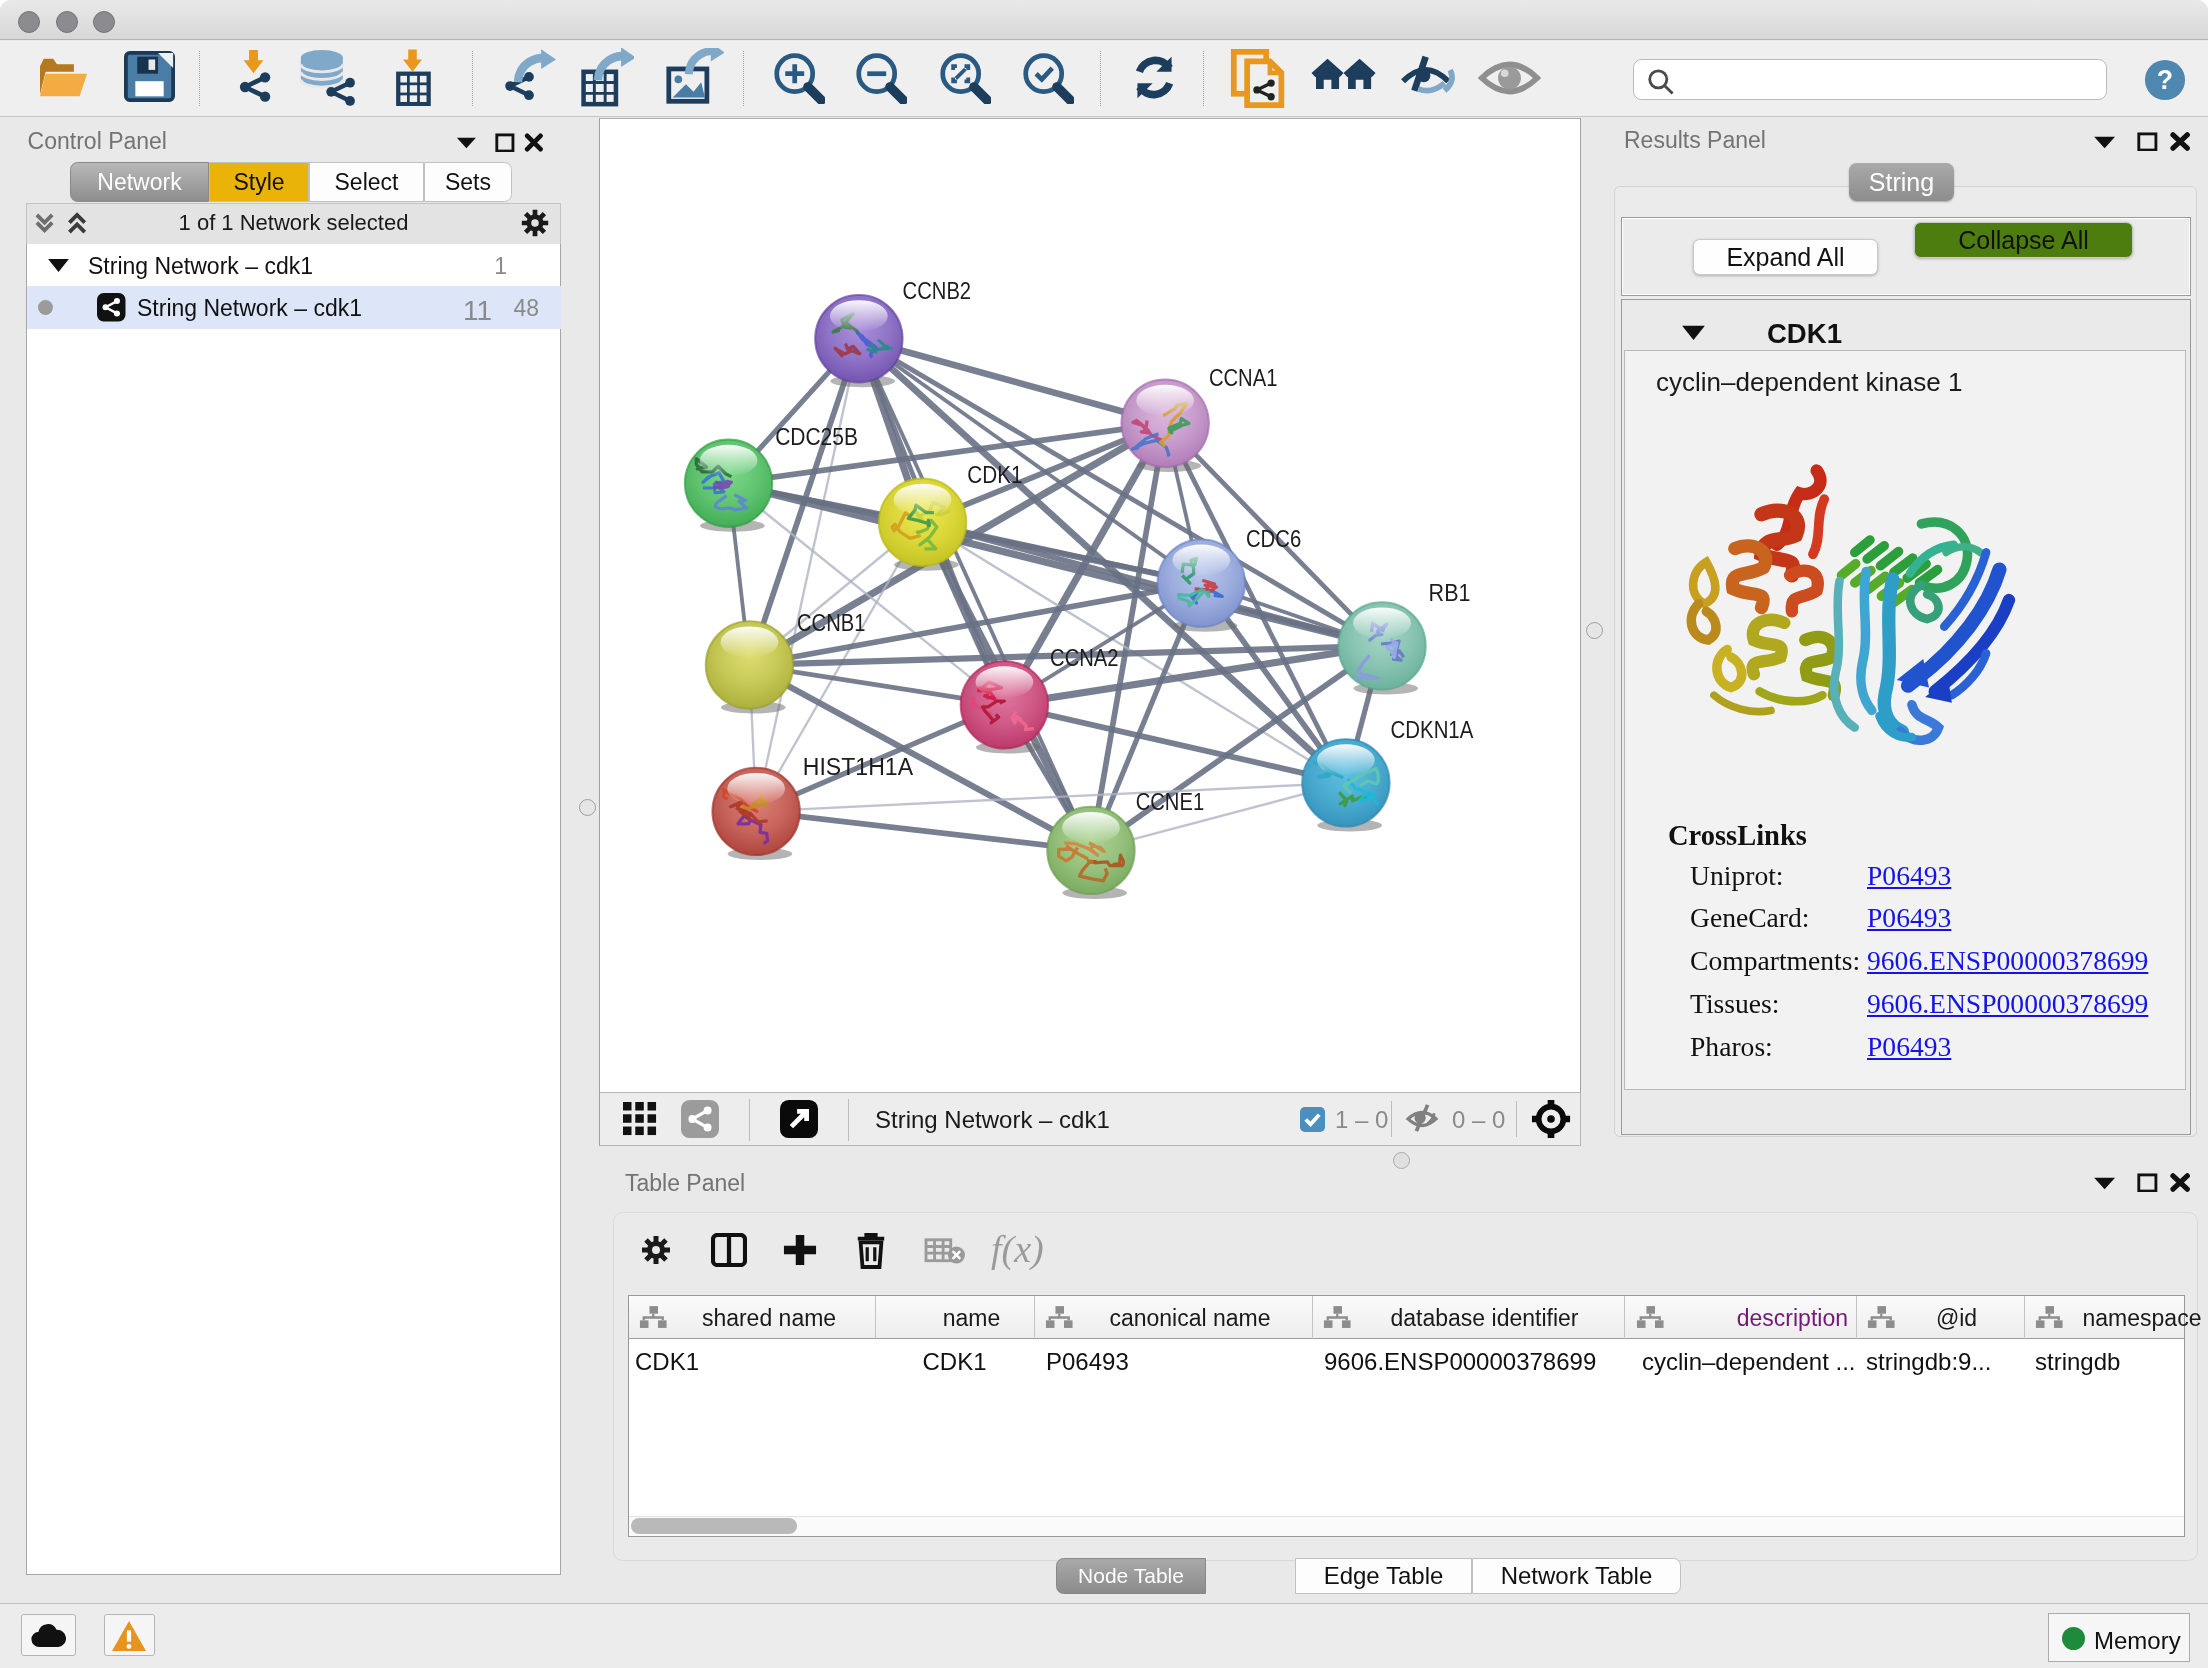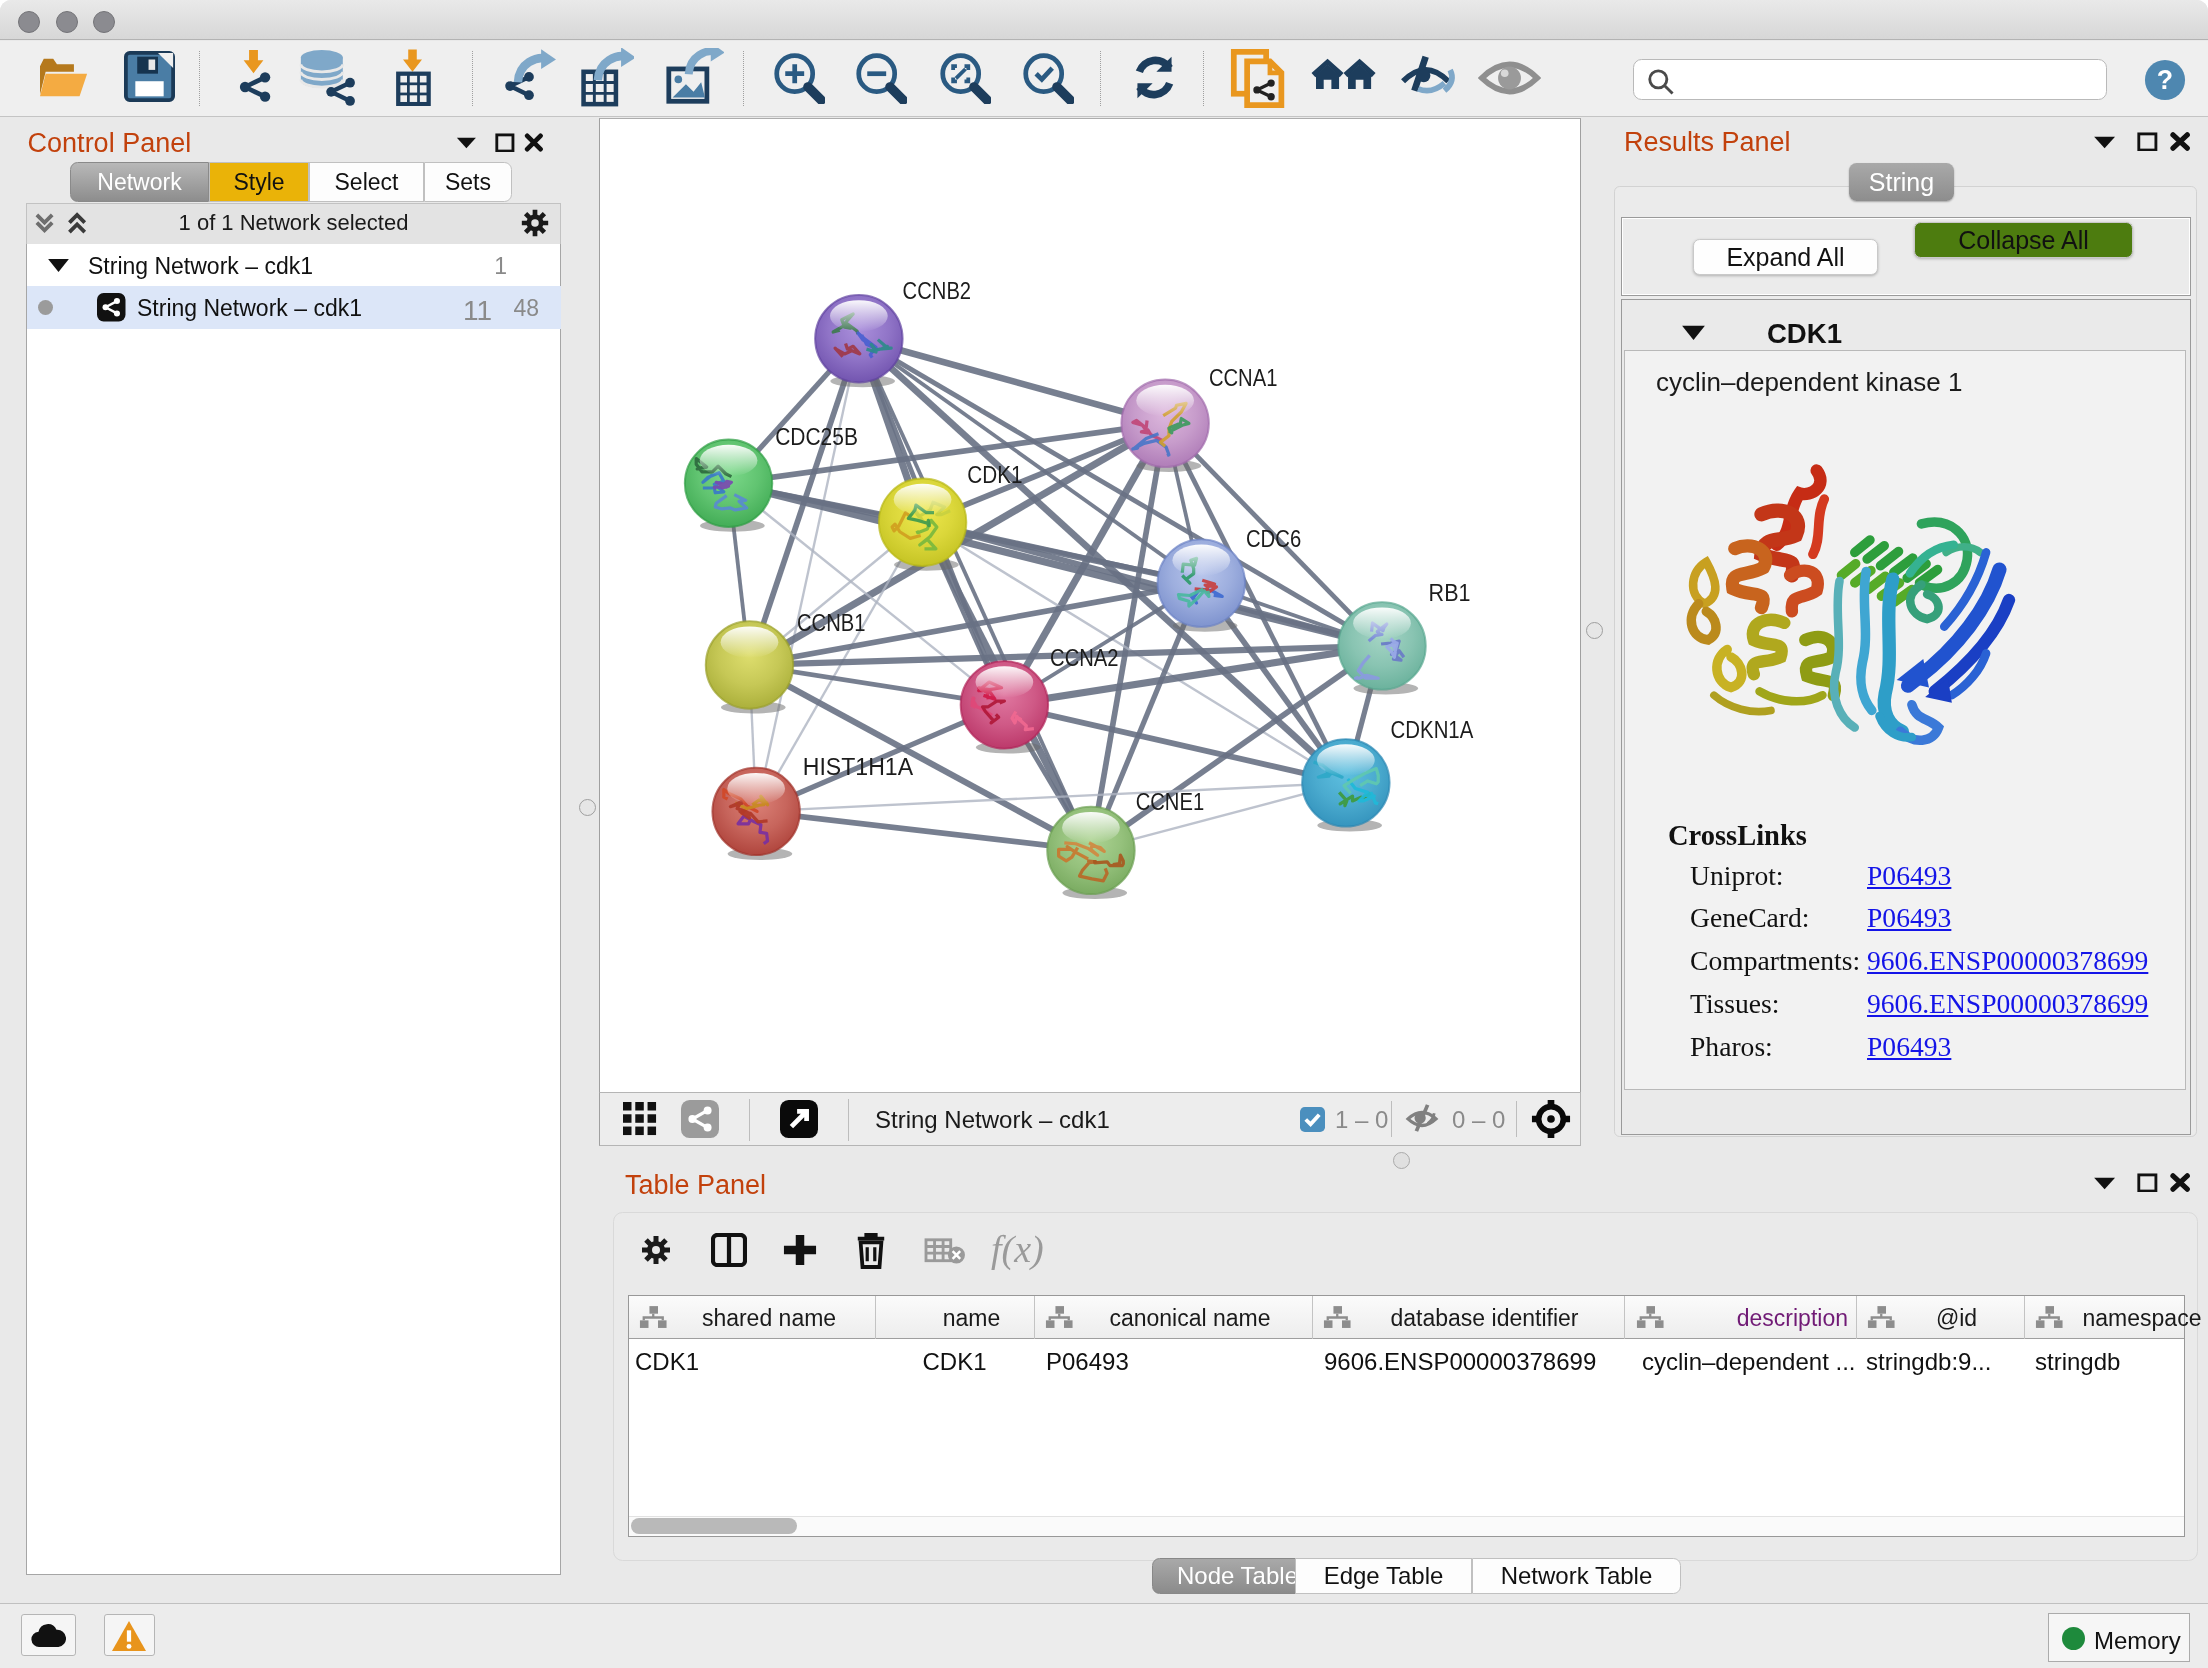--- a/index.html
+++ b/index.html
@@ -4,21 +4,21 @@
 *{margin:0;padding:0;box-sizing:border-box}
 html,body{width:2208px;height:1668px;overflow:hidden;background:#fff}
 body{font-family:"Liberation Sans",sans-serif;position:relative}
 .abs{position:absolute}
 #win{position:absolute;left:0;top:0;width:2208px;height:1668px;background:#e9e9e9;border-radius:11.4px 11.4px 0 0;overflow:hidden}
 #titlebar{position:absolute;left:0;top:0;width:2208px;height:40px;background:linear-gradient(#e9e9e9,#d7d7d7);border-bottom:1px solid #b3b3b3}
 .tl{position:absolute;top:10.5px;width:22px;height:22px;border-radius:50%;background:#8b8b90;border:1px solid #747478}
 #wtitle{position:absolute;top:6.7px;left:0;width:2208px;text-align:center;font-size:26px;font-weight:700;color:#3e3e3e}
 #toolbar{position:absolute;left:0;top:41px;width:2208px;height:76px;background:#efefef;border-bottom:1px solid #c4c4c4}
 .tsep{position:absolute;top:51px;height:55px;width:0;border-left:1.9px dotted #9f9f9f}
-.panel-title{font-size:27px;color:#c2410c}
+.panel-title{font-size:23px;color:#737373}
 svg{display:block}
 </style></head><body>
 <div id="win">
 <div id="titlebar">
 <div class="tl" style="left:18px"></div>
       <div class="tl" style="left:56px"></div>
       <div class="tl" style="left:93px"></div>
 </div>
 <div id="toolbar"></div>
     <svg class="abs" style="left:36px;top:53px" width="57" height="49" viewBox="0 0 60 52">
@@ -626,21 +626,21 @@
     <div class="abs" style="left:2066px;top:1305px;width:152px;text-align:center;font-size:23px;color:#1a1a1a;overflow:hidden;white-space:nowrap">namespace</div>
     <div class="abs" style="left:635px;top:1348px;font-size:24px;color:#111;white-space:nowrap">CDK1</div>
     <div class="abs" style="left:875px;top:1348px;width:159px;text-align:center;font-size:24px;color:#111">CDK1</div>
     <div class="abs" style="left:1046px;top:1348px;font-size:24px;color:#111;white-space:nowrap">P06493</div>
     <div class="abs" style="left:1324px;top:1348px;font-size:24px;color:#111;white-space:nowrap">9606.ENSP00000378699</div>
     <div class="abs" style="left:1642px;top:1348px;font-size:24px;color:#111;white-space:nowrap">cyclin–dependent ...</div>
     <div class="abs" style="left:1866px;top:1348px;font-size:24px;color:#111;white-space:nowrap">stringdb:9...</div>
     <div class="abs" style="left:2035px;top:1348px;font-size:24px;color:#111;white-space:nowrap">stringdb</div>
     <div class="abs" style="left:629px;top:1516px;width:1555px;height:20px;background:#fafafa;border-top:1px solid #e2e2e2"></div>
     <div class="abs" style="left:631px;top:1518px;width:166px;height:16px;background:#b9b9b9;border-radius:8.6px"></div>
-    <div class="abs" style="left:1152px;top:1558px;width:171px;height:36px;background:linear-gradient(#a9a9a9,#8b8b8b);color:#fff;border:1px solid #888;border-radius:7.6px 0px 0px 7.6px;font-size:24px;display:flex;align-items:center;justify-content:center">Node Table</div>
+    <div class="abs" style="left:1056px;top:1558px;width:150px;height:36px;background:linear-gradient(#a9a9a9,#8b8b8b);color:#fff;border:1px solid #888;border-radius:7.6px 0px 0px 7.6px;font-size:21px;display:flex;align-items:center;justify-content:center">Node Table</div>
     <div class="abs" style="left:1295px;top:1558px;width:177px;height:36px;background:#fdfdfd;color:#111;border:1px solid #c0c0c0;border-radius:0px 0px 0px 0px;font-size:24px;display:flex;align-items:center;justify-content:center">Edge Table</div>
     <div class="abs" style="left:1472px;top:1558px;width:209px;height:36px;background:#fdfdfd;color:#111;border:1px solid #c0c0c0;border-radius:0px 7.6px 7.6px 0px;font-size:24px;display:flex;align-items:center;justify-content:center">Network Table</div>
     <div class="abs" style="left:0;top:1603px;width:2208px;height:66px;background:#ececec;border-top:1px solid #c0c0c0"></div>
     <div class="abs" style="left:21px;top:1614px;width:55px;height:42px;background:#f5f5f5;border:1px solid #b5b5b5;border-radius:2.9px"></div>
     <svg class="abs" style="left:30px;top:1624px" width="36" height="25" viewBox="0 0 38 26">
       <path d="M10 24 a8 8 0 0 1 -1 -16 a10 10 0 0 1 19 -2 a7 7 0 0 1 2 18 Z" fill="#111"></path>
     </svg>
     <div class="abs" style="left:104px;top:1614px;width:51px;height:42px;background:#f5f5f5;border:1px solid #b5b5b5;border-radius:2.9px"></div>
     <svg class="abs" style="left:110px;top:1619px" width="38" height="34" viewBox="0 0 40 36">
       <path d="M20 2 L38 34 H2 Z" fill="#e8941c"></path>

